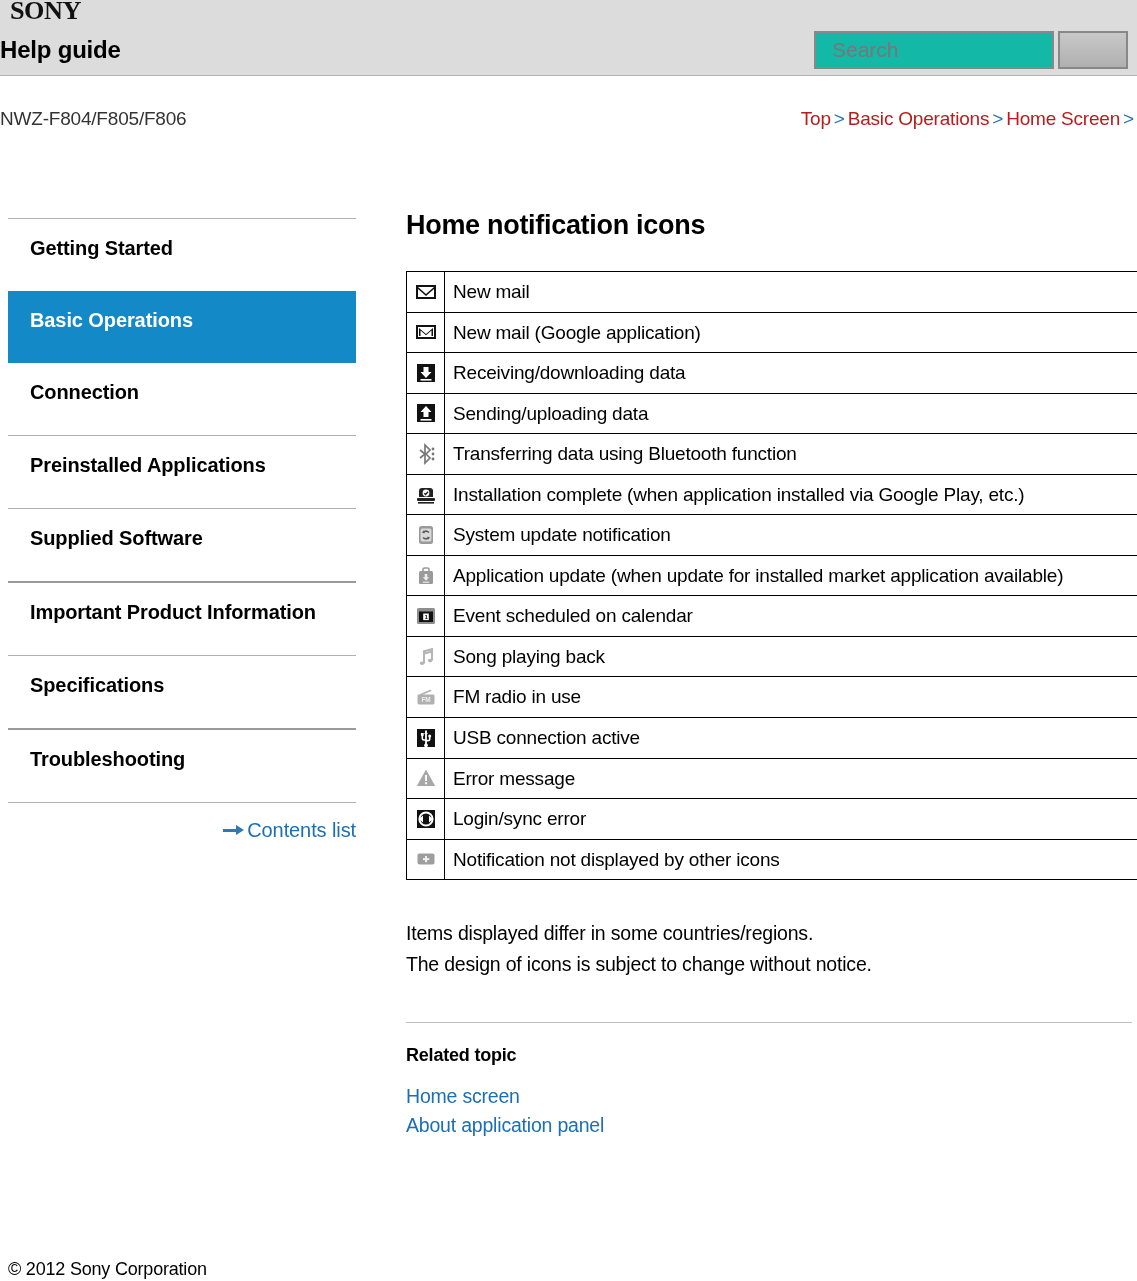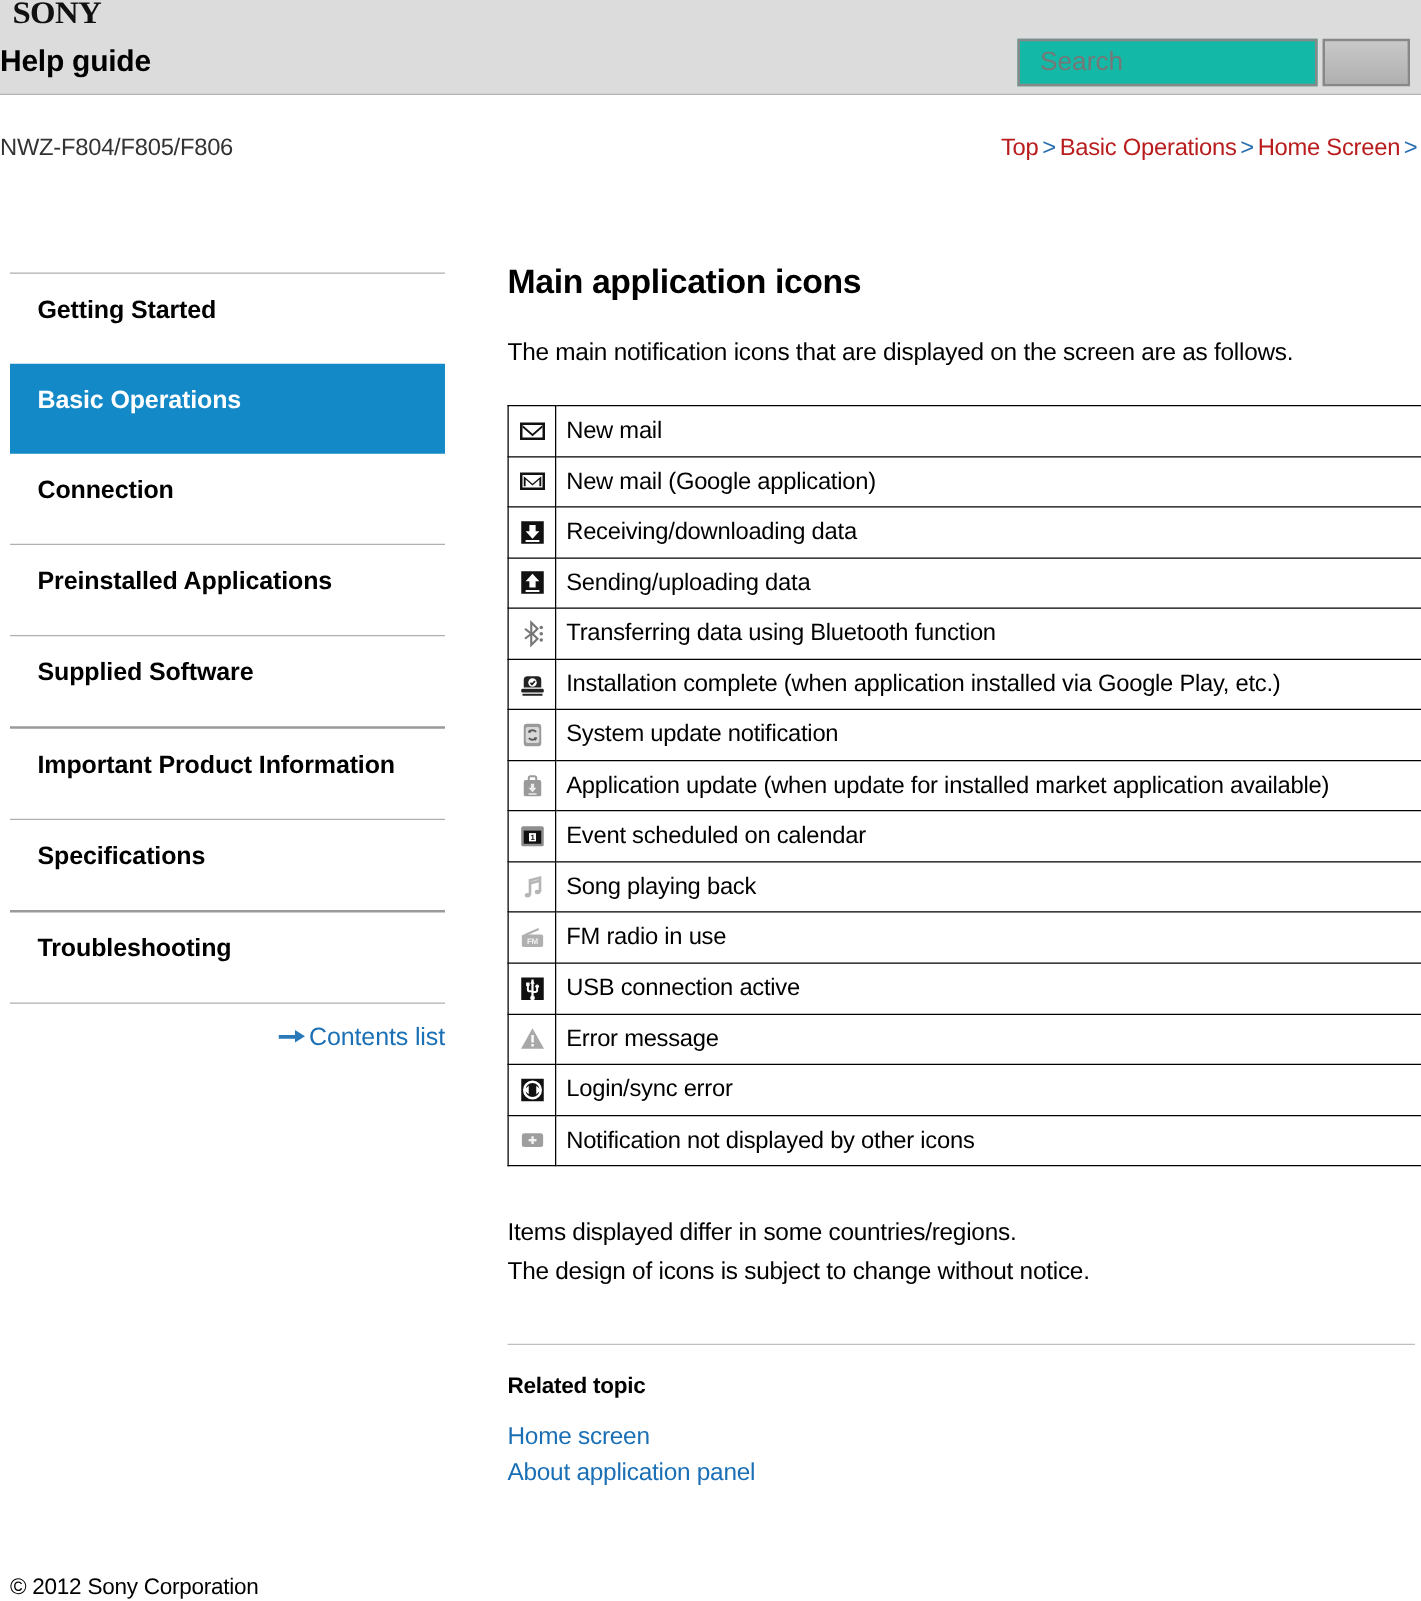--- a/index.html
+++ b/index.html
@@ -288,22 +288,21 @@
   <div class="side-item">Specifications</div>
   <div class="side-rule thick"></div>
   <div class="side-item">Troubleshooting</div>
   <div class="side-rule"></div>
   <div class="contents-list-row">
     <span class="arrow-icon"></span><a class="contents-list-link" href="#">Contents list</a>
   </div>
 </div>
 
 <div class="main">
-  <h1 class="page-title">Main application icons</h1>
-  <div class="intro-text">The main notification icons that are displayed on the screen are as follows.</div>
+  <h1 class="page-title">Home notification icons</h1>
 
   <table class="icon-table">
     <tbody>
       <tr>
         <td class="icon-cell">
           <span class="ic">
             <svg width="24" height="24" viewBox="0 0 24 24">
               <rect x="2" y="5" width="20" height="14" fill="#111"></rect>
               <rect x="4" y="7" width="16" height="10" fill="#fff"></rect>
               <path d="M4 7 L12 14 L20 7 L20 9 L12 16 L4 9 Z" fill="#111"></path>

